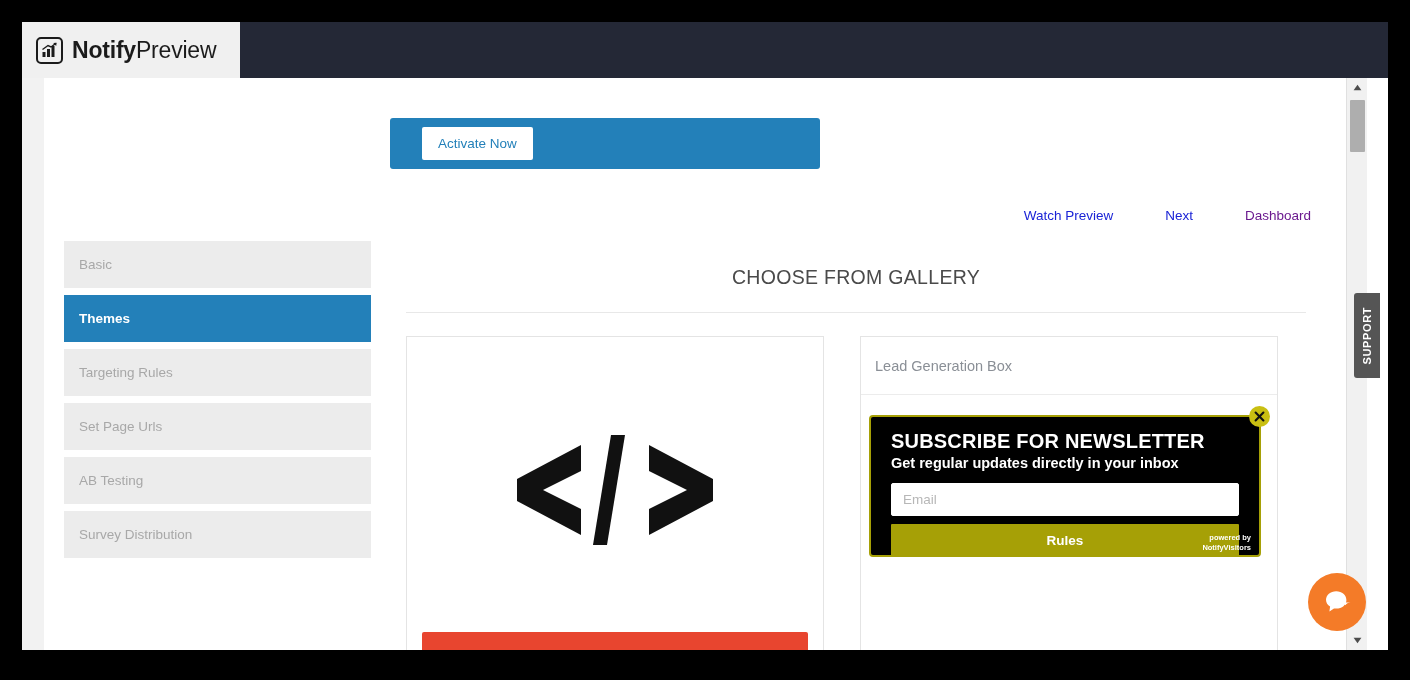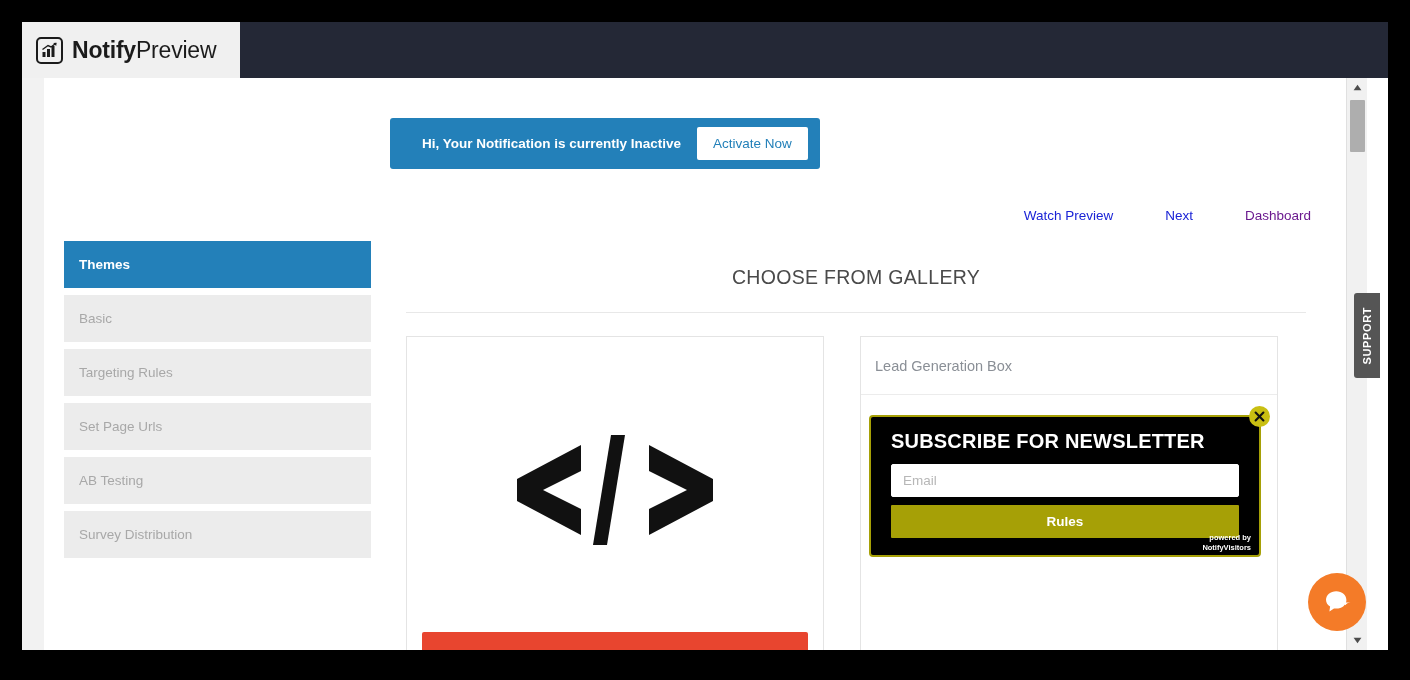--- a/index.html
+++ b/index.html
@@ -342,33 +342,32 @@
         </span>
         <span id="logo-text"><span class="lt-bold">Notify</span><span class="lt-thin">Preview</span></span>
       </div>
     </div>
 
     <div id="page">
 
       <div id="left-rail"></div>
 
       <div id="banner">
-        <span id="banner-text">Hi, Your Notification is currently Inactive</span>
         <button id="activate-btn">Activate Now</button>
       </div>
 
       <div id="topnav">
         <a href="#" class="link-unvisited">Watch Preview</a>
         <a href="#" class="link-unvisited">Next</a>
         <a href="#" class="link-visited">Dashboard</a>
       </div>
 
       <div id="sidebar">
+        <div class="side-item inactive">Basic</div>
         <div class="side-item active">Themes</div>
-        <div class="side-item inactive">Basic</div>
         <div class="side-item inactive">Targeting Rules</div>
         <div class="side-item inactive">Set Page Urls</div>
         <div class="side-item inactive">AB Testing</div>
         <div class="side-item inactive">Survey Distribution</div>
       </div>
 
       <div id="gallery">
         <div id="gallery-title">CHOOSE FROM GALLERY</div>
         <div id="gallery-divider"></div>
 
@@ -390,20 +389,21 @@
           <div class="card">
             <div id="card2-head">Lead Generation Box</div>
 
             <div id="popup">
               <div id="popup-close">
                 <svg width="11" height="11" viewBox="0 0 11 11">
                   <path d="M1.6 1.6 L9.4 9.4 M9.4 1.6 L1.6 9.4" stroke="#111111" stroke-width="2.1" stroke-linecap="round"></path>
                 </svg>
               </div>
               <div id="popup-title">SUBSCRIBE FOR NEWSLETTER</div>
+              <div id="popup-sub">Get regular updates directly in your inbox</div>
               <div id="popup-email">Email</div>
               <button id="popup-submit">Rules</button>
               <div id="popup-powered">
                 <div>powered by</div>
                 <div>NotifyVisitors</div>
               </div>
             </div>
           </div>
 
         </div>

